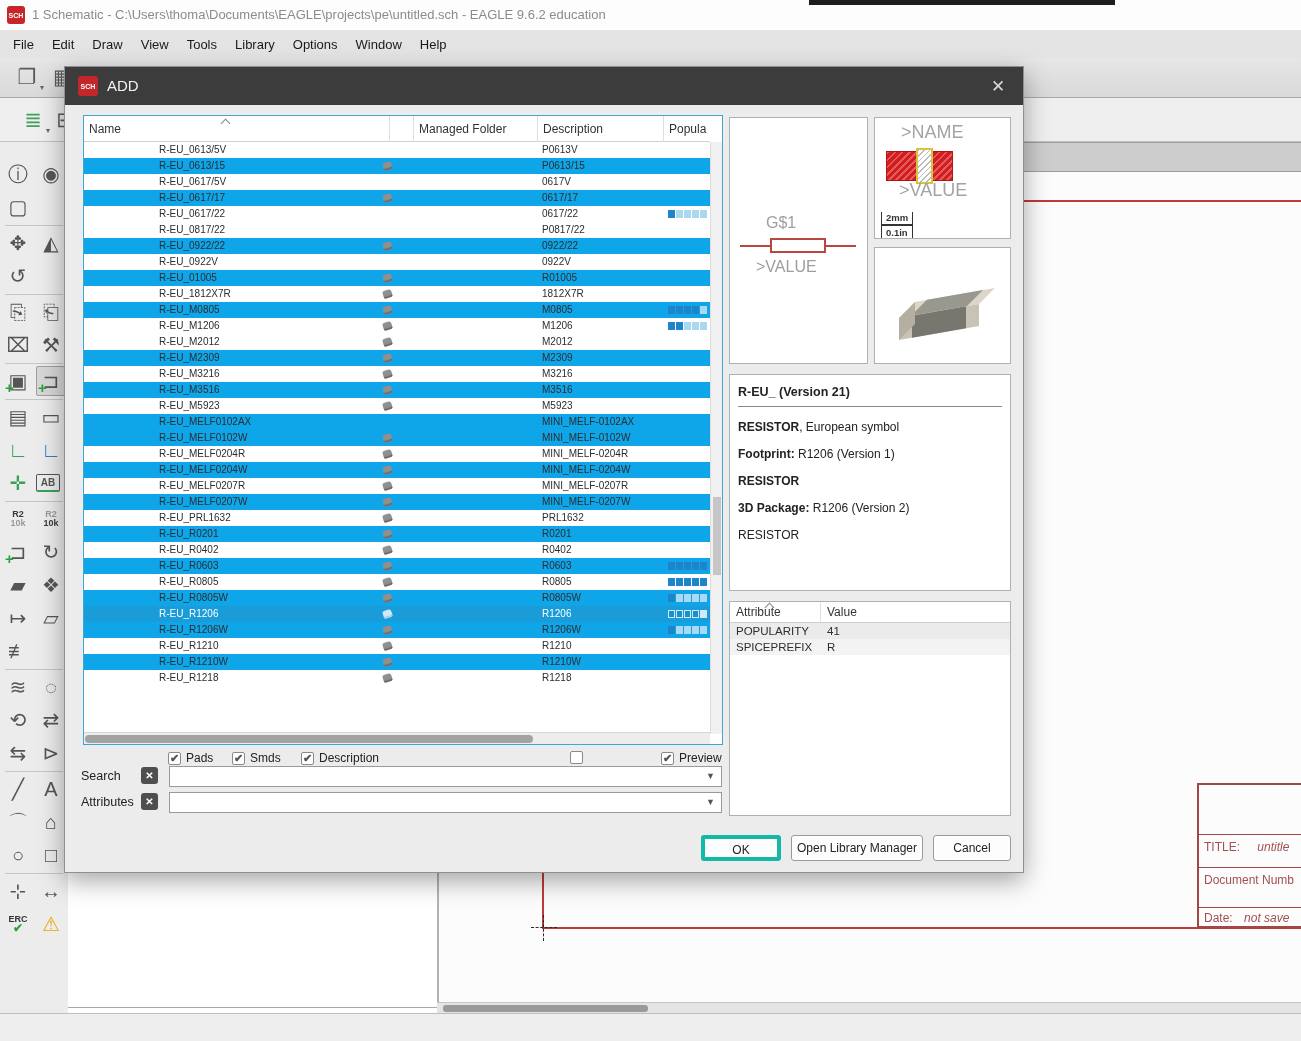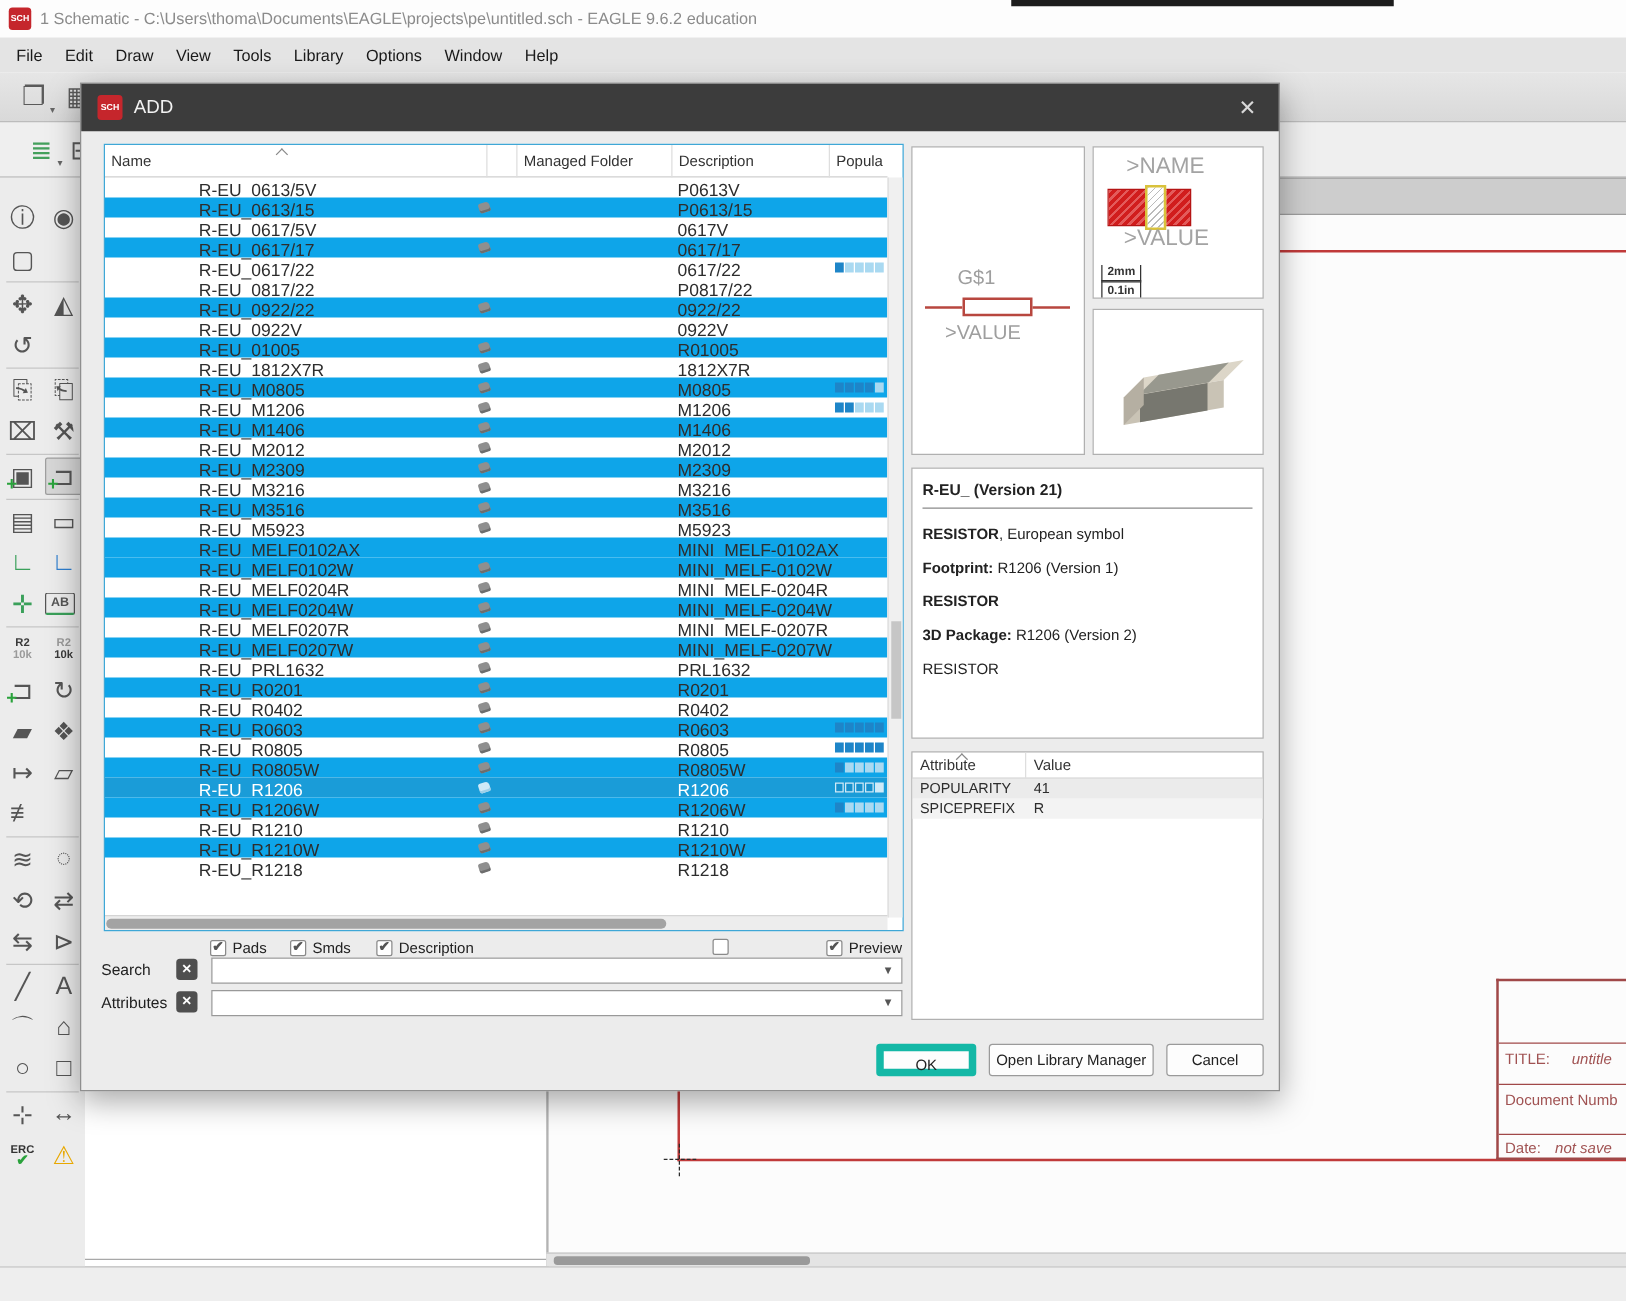--- a/index.html
+++ b/index.html
@@ -69,21 +69,21 @@
   .dlg-title { position:absolute; left:42px; top:10px; color:#f2f2f2; font-size:15px; }
   .dlg-close { position:absolute; right:14px; top:9px; color:#d8d8d8; font-size:17px; width:22px; height:22px;
                text-align:center; line-height:22px; cursor:default; }
 
   
   .plist { position:absolute; left:18px; top:48px; width:640px; height:630px; background:#fff; border:1px solid #3fa7d6; }
   .phead { position:absolute; left:0; top:0; width:626px; height:26px; background:#fff; border-bottom:1px solid #d0d0d0; }
   .phead .hc { position:absolute; top:0; height:26px; font-size:12px; color:#333; padding:6px 0 0 5px; border-right:1px solid #dedede; }
   .chev { position:absolute; width:7px; height:7px; border-left:1px solid #888; border-top:1px solid #888; transform:rotate(45deg); }
   .rows { position:absolute; left:0; top:26px; width:626px; height:592px; overflow:hidden; }
-  .row { position:relative; height:16px; font-size:14px; color:#2d2d2d; white-space:nowrap; }
+  .row { position:relative; height:16px; font-size:10px; color:#2d2d2d; white-space:nowrap; }
   .row.odd { background:#0ea5e9; }
   .row.sel { background:#1a9cd8; color:#fff; }
   .row .nm { position:absolute; left:75px; top:2px; }
   .row .ds { position:absolute; left:458px; top:2px; }
   .fpm { position:absolute; left:299px; top:4px; width:9px; height:8px; background:#8f8f8f; border-radius:2px 3px 2px 2px;
          transform:rotate(-18deg); box-shadow:inset 0 -2px 0 #6d6d6d; }
   .row.sel .fpm { background:#cfe9f7; box-shadow:inset 0 -2px 0 #9ecfe8; }
   .popbar { position:absolute; left:584px; top:4px; display:flex; }
   .popbar i { width:7px; height:8px; margin-right:1px; }
   .pd { background:#1e85c8; } .pl { background:#a9d9f1; }
@@ -102,21 +102,21 @@
   .chk:nth-child(1){left:103px;} .chk:nth-child(2){left:167px;} .chk:nth-child(3){left:236px;}
   .chk:nth-child(4){left:457px;flex-direction:column;} .chk:nth-child(5){left:596px;}
   .srchlbl { position:absolute; left:16px; font-size:12.5px; color:#222; }
   .xbadge { position:absolute; left:76px; width:17px; height:17px; background:#4f4f4f; border-radius:3px; color:#fff;
             font-size:10px; font-weight:bold; text-align:center; line-height:17px; }
   .combo { position:absolute; left:104px; width:553px; height:21px; background:#fff; border:1px solid #999; }
   .combo .arr { position:absolute; right:6px; top:4px; font-size:9px; color:#555; }
 
   .btn { position:absolute; top:768px; height:26px; background:#fdfdfd; border:1px solid #9a9a9a; border-radius:3px;
          font-size:12px; color:#222; text-align:center; line-height:24px; cursor:default; }
-  .btn.default { border:6px solid #14b8a6; line-height:22px; }
+  .btn.default { border:4px solid #14b8a6; line-height:22px; }
 
   
   .pv { position:absolute; background:#fff; border:1px solid #b0b0b0; }
   .sym-box { left:664px; top:50px; width:139px; height:247px; }
   .fp-box { left:809px; top:50px; width:137px; height:122px; }
   .box3d  { left:809px; top:180px; width:137px; height:117px; }
   .info   { left:664px; top:307px; width:282px; height:217px; font-size:12px; color:#222; padding:10px 8px; }
   .info .ttl { font-weight:bold; font-size:12.5px; }
   .info hr { border:none; border-top:1px solid #8a8a8a; margin:7px 0 2px 0; }
   .info .ln { margin-top:13px; }
@@ -491,25 +491,20 @@
             <span class="nm">R-EU_M1206</span>
             <span class="fpm"></span>
             <span class="ds">M1206</span>
             <span class="popbar">
               <i class="pd"></i>
               <i class="pd"></i>
               <i class="pl"></i>
               <i class="pl"></i>
               <i class="pl"></i>
             </span>
-          </div>
-          <div class="row odd">
-            <span class="nm">R-EU_M1406</span>
-            <span class="fpm"></span>
-            <span class="ds">M1406</span>
           </div>
           <div class="row">
             <span class="nm">R-EU_M2012</span>
             <span class="fpm"></span>
             <span class="ds">M2012</span>
           </div>
           <div class="row odd">
             <span class="nm">R-EU_M2309</span>
             <span class="fpm"></span>
             <span class="ds">M2309</span>

